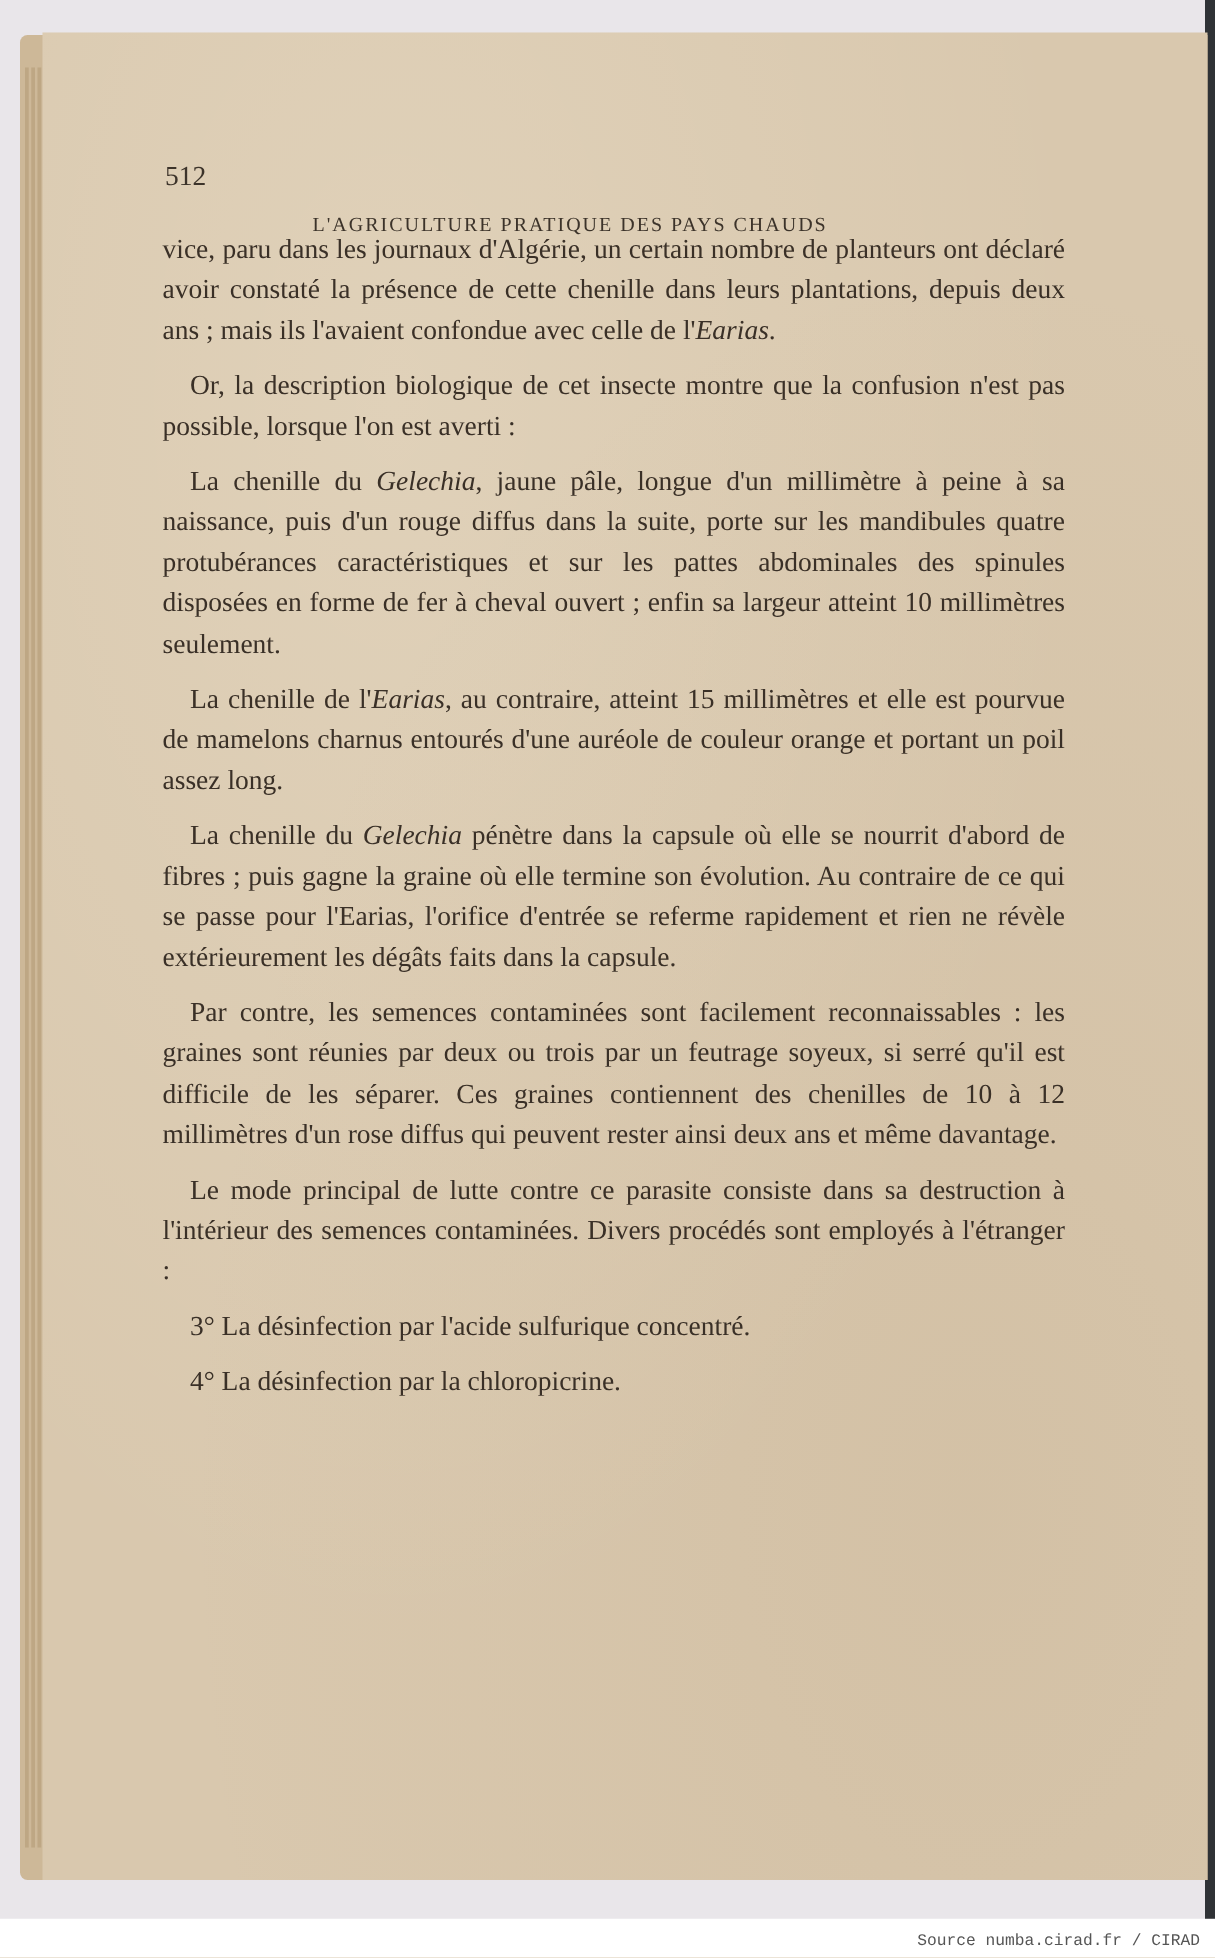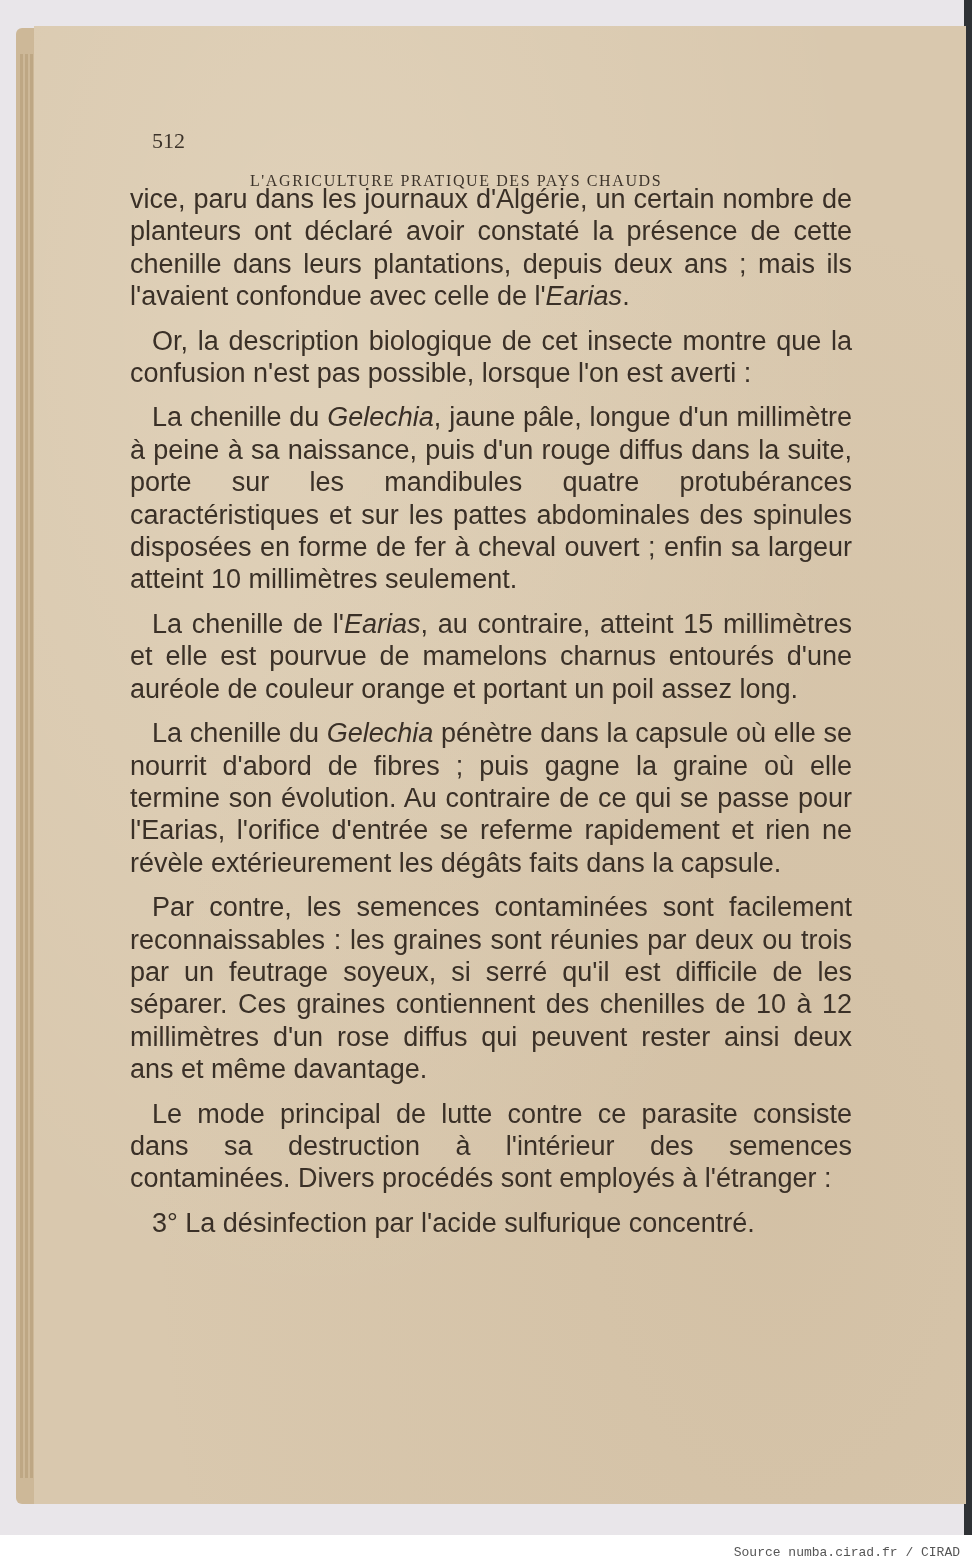--- a/index.html
+++ b/index.html
@@ -32,29 +32,28 @@
       radial-gradient(ellipse at 30% 20%, rgba(255,250,235,.18), transparent 60%),
       radial-gradient(ellipse at 80% 80%, rgba(160,130,90,.10), transparent 60%);
   }
   .header {
     position: absolute; left: 132px; top: 128px; width: 660px;
     font-family: "Liberation Serif", serif; color: #3c332a;
   }
   .page-number {
     position: absolute; left: 0; top: 0; font-size: 22px;
     font-family: "Liberation Serif", serif;
-    margin-left: 20px;
   }
   .running-title {
     position: absolute; left: 118px; top: 4px; font-size: 16px;
     letter-spacing: 1.6px; white-space: nowrap; margin-top: 40px;
   }
   .body-text {
     position: absolute; left: 130px; top: 183px; width: 722px;
-    font-family: Liberation Sans, sans-serif; font-size: 27px;
+    font-family: Liberation Serif, serif; font-size: 22px;
     line-height: 32.4px; color: #3a3027;
     text-align: justify;
   }
   .body-text p { margin: 0; }
   .body-text p.indent { text-indent: 22px; margin-top: 12px; }
   .body-text em { font-style: italic; }
   .footer-credit {
     position: absolute; right: 12px; bottom: 6px;
     font-family: Liberation Mono, monospace; font-size: 13px; color: #555;
   }
@@ -78,15 +77,16 @@
 
 <div class="body-text" id="body-text">
     <p><span>vice, paru dans les journaux d'Algérie, un certain nombre de planteurs ont déclaré avoir constaté la présence de cette chenille dans leurs plantations, depuis deux ans ; mais ils l'avaient confondue avec celle de l'</span><em>Earias</em><span>.</span></p>
     <p class="indent"><span>Or, la description biologique de cet insecte montre que la confusion n'est pas possible, lorsque l'on est averti :</span></p>
     <p class="indent"><span>La chenille du </span><em>Gelechia</em><span>, jaune pâle, longue d'un millimètre à peine à sa naissance, puis d'un rouge diffus dans la suite, porte sur les mandibules quatre protubérances caractéristiques et sur les pattes abdominales des spinules disposées en forme de fer à cheval ouvert ; enfin sa largeur atteint 10 millimètres seulement.</span></p>
     <p class="indent"><span>La chenille de l'</span><em>Earias</em><span>, au contraire, atteint 15 millimètres et elle est pourvue de mamelons charnus entourés d'une auréole de couleur orange et portant un poil assez long.</span></p>
     <p class="indent"><span>La chenille du </span><em>Gelechia</em><span> pénètre dans la capsule où elle se nourrit d'abord de fibres ; puis gagne la graine où elle termine son évolution. Au contraire de ce qui se passe pour l'Earias, l'orifice d'entrée se referme rapidement et rien ne révèle extérieurement les dégâts faits dans la capsule.</span></p>
     <p class="indent"><span>Par contre, les semences contaminées sont facilement reconnaissables : les graines sont réunies par deux ou trois par un feutrage soyeux, si serré qu'il est difficile de les séparer. Ces graines contiennent des chenilles de 10 à 12 millimètres d'un rose diffus qui peuvent rester ainsi deux ans et même davantage.</span></p>
     <p class="indent"><span>Le mode principal de lutte contre ce parasite consiste dans sa destruction à l'intérieur des semences contaminées. Divers procédés sont employés à l'étranger :</span></p>
     <p class="indent"><span>3° La désinfection par l'acide sulfurique concentré.</span></p>
+    <p class="indent"><span>4° La désinfection par la chloropicrine.</span></p>
   </div>
 
 <div class="footer-credit">Source numba.cirad.fr / CIRAD</div>
 
 </body></html>

